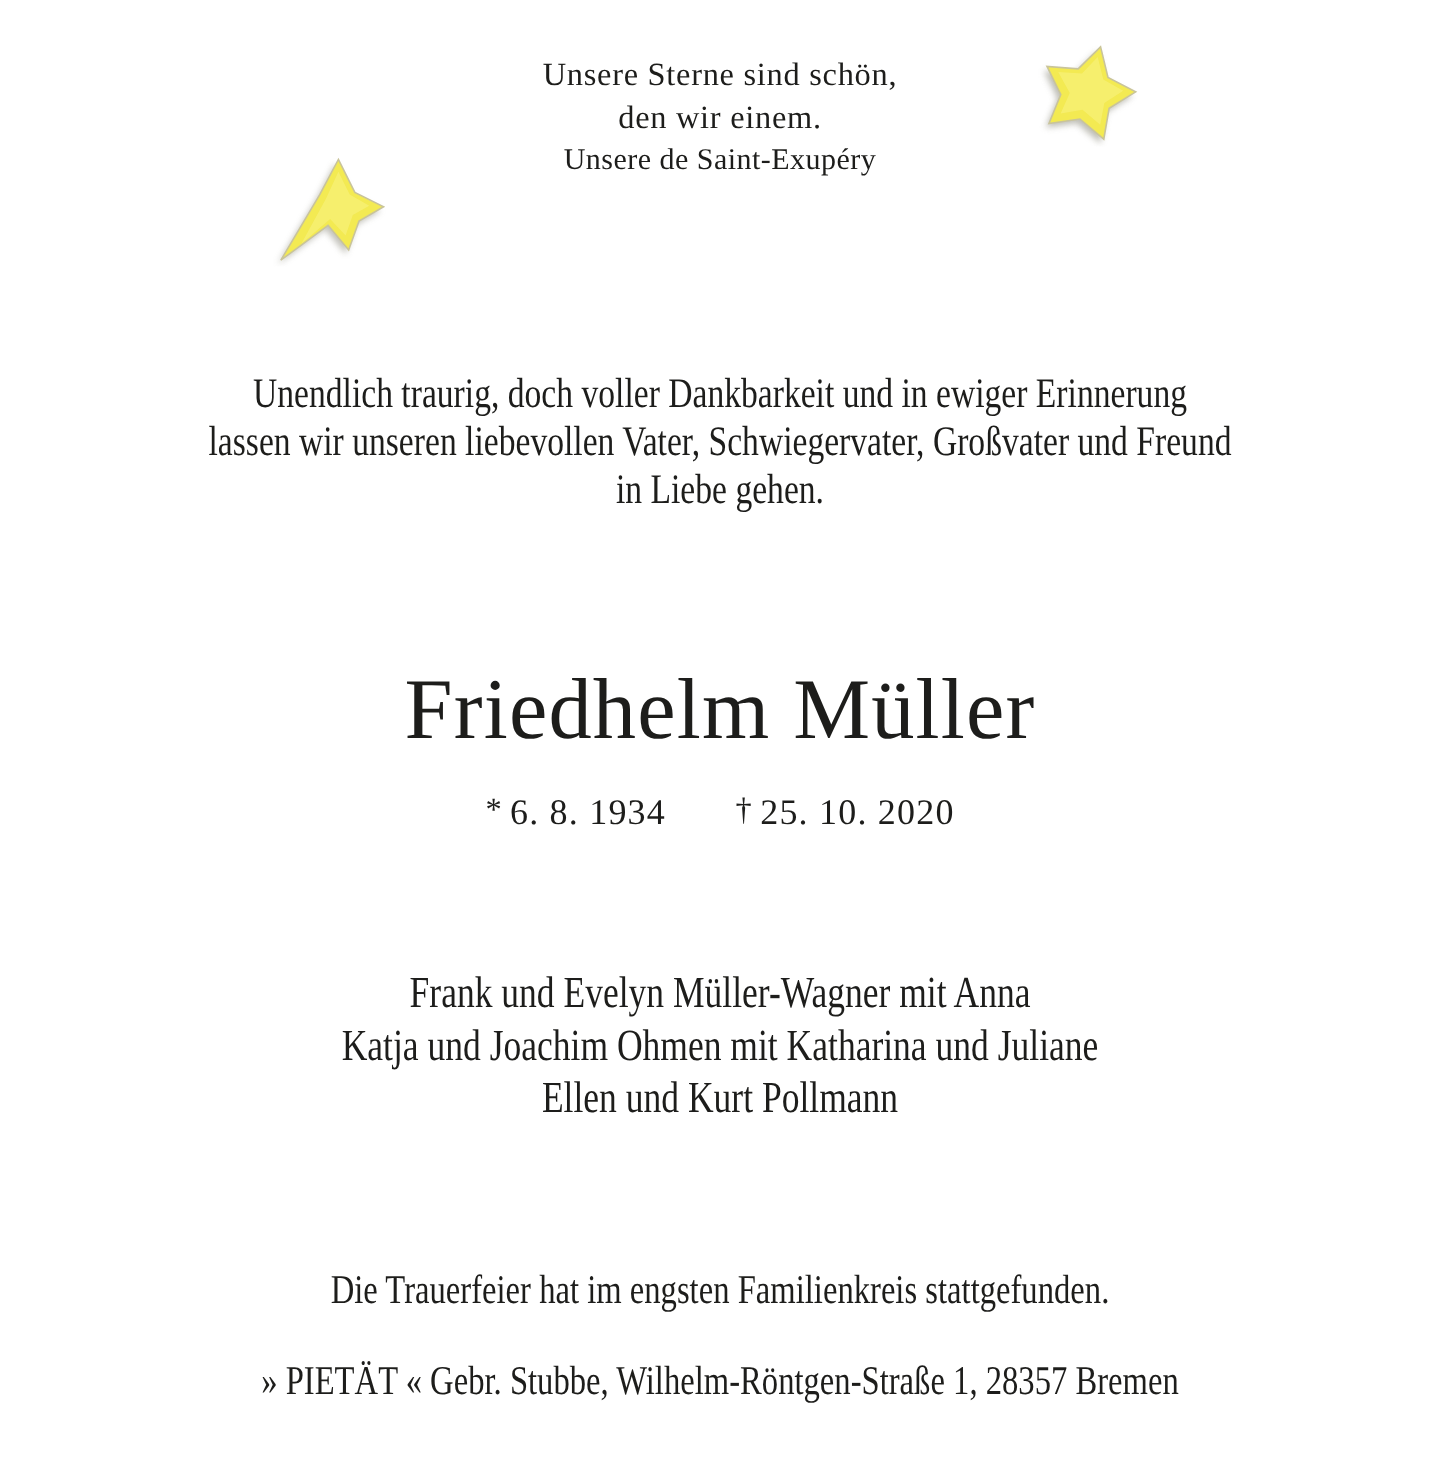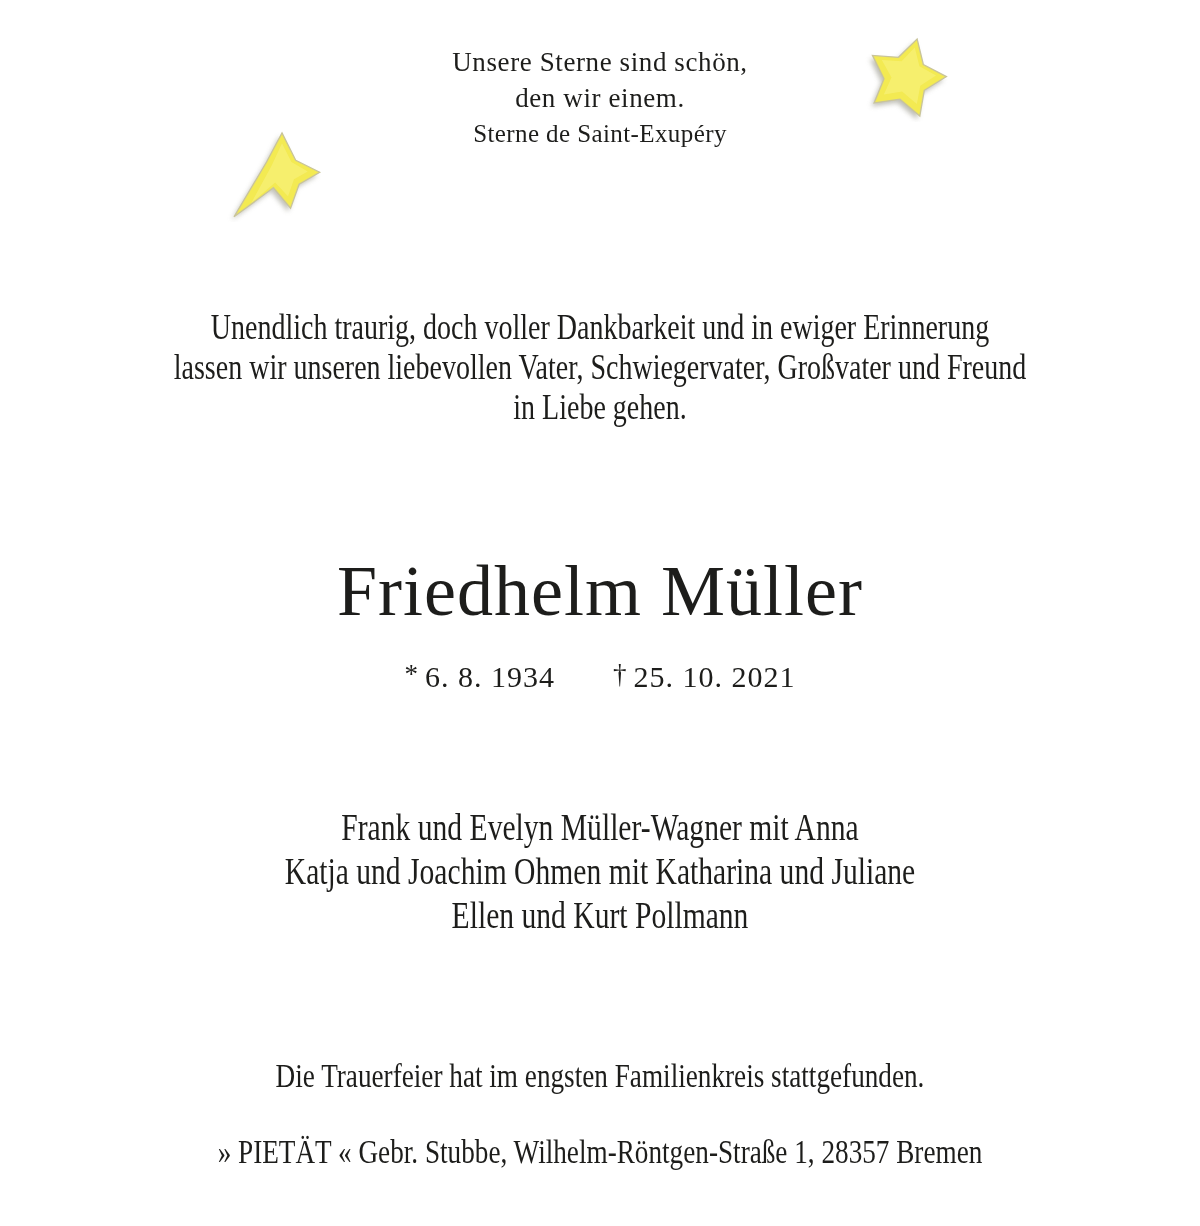--- a/index.html
+++ b/index.html
@@ -92,21 +92,21 @@
   }
 </style>
 </head>
 <body>
 
 <div class="page">
 
   <div class="block quote">
     <div>Unsere Sterne sind schön,</div>
     <div>den wir einem.</div>
-    <div class="attribution">Sterne de Saint-Exupéry</div>
+    <div class="attribution">Unsere de Saint-Exupéry</div>
   </div>
 
   <div class="star star-right">
     <svg width="100" height="88" viewBox="0 0 100 100" aria-hidden="true">
       <defs>
         <filter id="starblur1" x="-30%" y="-30%" width="160%" height="160%">
           <feGaussianBlur stdDeviation="3"></feGaussianBlur>
         </filter>
       </defs>
       <polygon points="50,4 64.7,29.8 93.7,35.8 73.8,57.7 77,87.2 50,75 23,87.2 26.2,57.7 6.3,35.8 35.3,29.8" fill="#a8a79c" opacity="0.75" filter="url(#starblur1)" transform="translate(-3,4) rotate(16 50 50)"></polygon>
@@ -130,21 +130,21 @@
 
   <div class="block intro condensed">
     <div>Unendlich traurig, doch voller Dankbarkeit und in ewiger Erinnerung</div>
     <div>lassen wir unseren liebevollen Vater, Schwiegervater, Großvater und Freund</div>
     <div>in Liebe gehen.</div>
   </div>
 
   <div class="block name">Friedhelm Müller</div>
 
   <div class="block dates">
-    <span class="date-group birth"><span class="symbol">*</span><span>6. 8. 1934</span></span><span class="date-group"><span class="symbol">†</span><span>25. 10. 2021</span></span>
+    <span class="date-group birth"><span class="symbol">*</span><span>6. 8. 1934</span></span><span class="date-group"><span class="symbol">†</span><span>25. 10. 2020</span></span>
   </div>
 
   <div class="block mourners condensed">
     <div>Frank und Evelyn Müller-Wagner mit Anna</div>
     <div>Katja und Joachim Ohmen mit Katharina und Juliane</div>
     <div>Ellen und Kurt Pollmann</div>
   </div>
 
   <div class="block funeral-note condensed">Die Trauerfeier hat im engsten Familienkreis stattgefunden.</div>
 

